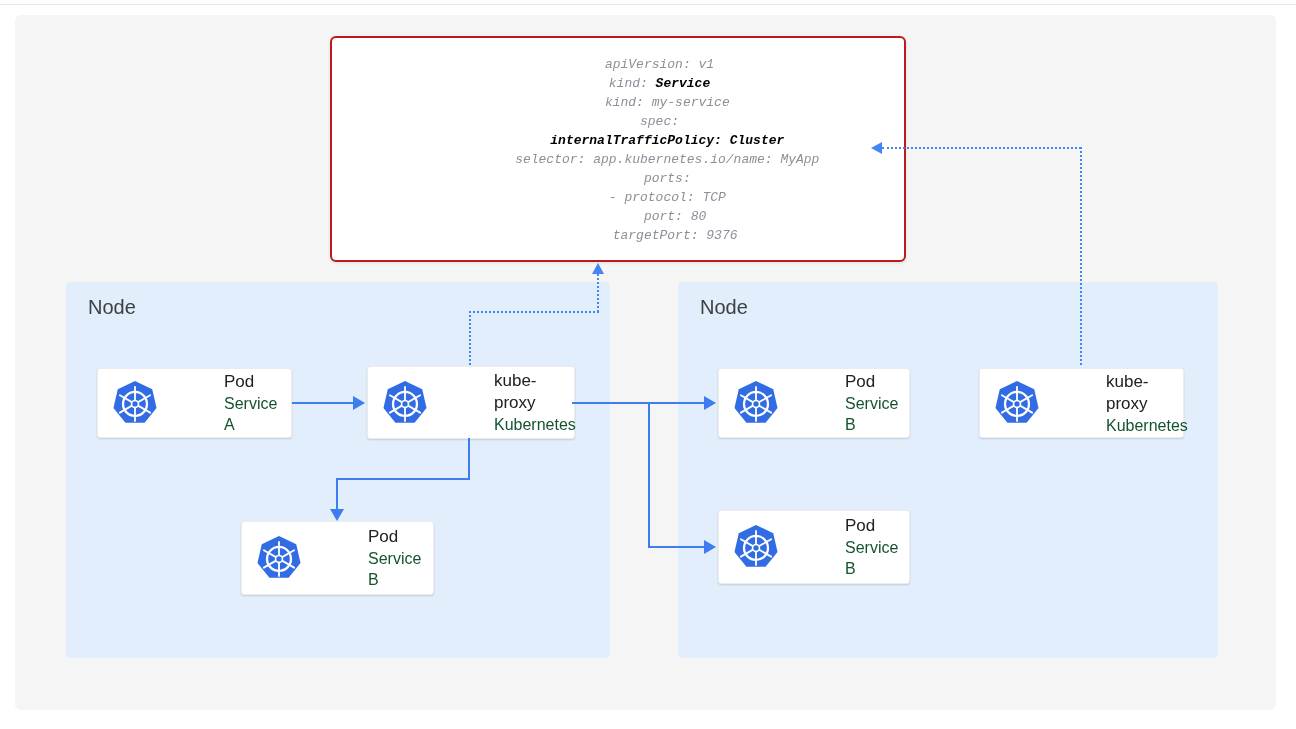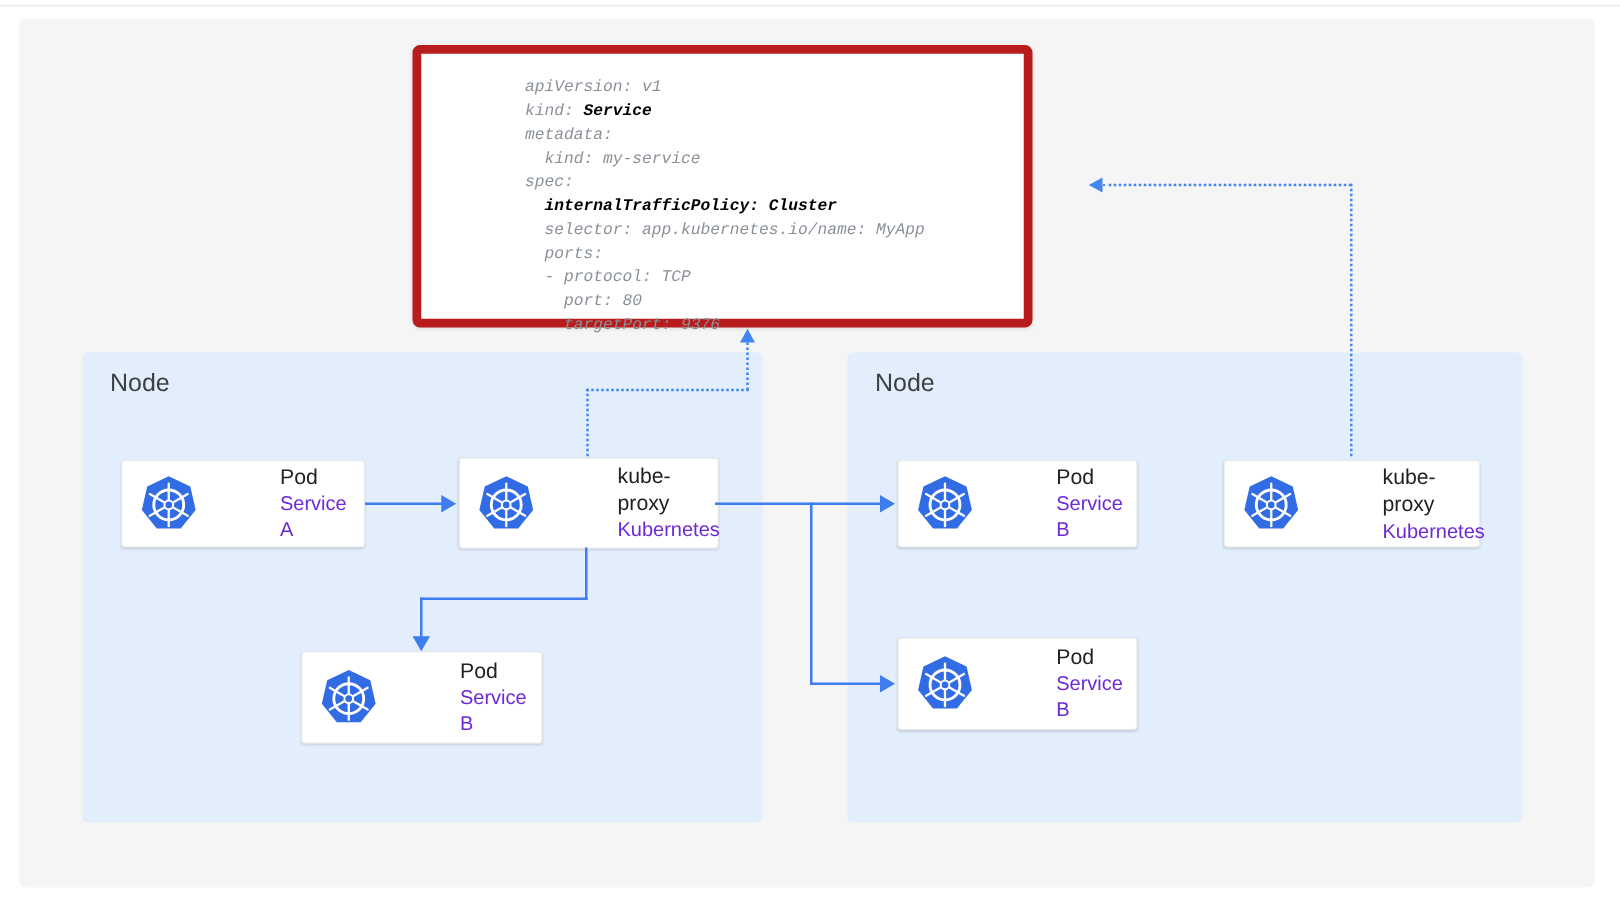--- a/index.html
+++ b/index.html
@@ -10,24 +10,25 @@
   }
   .top-hairline {
     position:absolute; left:0; top:4px; width:1296px; height:1px; background:#e7e7e7;
   }
   .canvas-panel {
     position:absolute; left:15px; top:15px; width:1261px; height:695px;
     background:#f5f5f6; border-radius:6px;
   }
   
   .yaml-box {
-    position:absolute; left:330px; top:36px; width:496px; height:226px;
-    background:#ffffff; border:7px solid #b91c1c; border-radius:6px;
+    position:absolute; left:330px; top:36px; width:576px; height:226px;
+    background:#ffffff; border:2px solid #b91c1c; border-radius:6px;
     box-shadow:0 1px 3px rgba(60,64,67,0.12);
     padding:17px 0 0 83px;
+    text-align:center;
   }
   .code-line {
     font-family:"Liberation Mono", monospace;
     font-style:italic; font-size:13px; line-height:19px;
     color:#8a9097; white-space:pre;
   }
   .code-line b { color:#000000; font-weight:bold; }
   
   .node-box {
     position:absolute; background:#e2eefb; border-radius:4px;
@@ -40,21 +41,21 @@
   }
   
   .card {
     position:absolute; background:#ffffff; border:1px solid #ececec; border-radius:3px;
     box-shadow:0 1px 2px rgba(0,0,0,0.14);
     display:flex; align-items:center; padding-left:14px;gap:42px;
   }
   .card .icon { width:46px; height:46px; flex:0 0 46px; }
   .card .txt { margin-left:24px; display:flex; flex-direction:column; }
   .card .title { font-size:17px; color:#212121; line-height:22px; }
-  .card .subtitle { font-size:16px; color:#6d28d9; line-height:21px; }
+  .card .subtitle { font-size:16px; color:#14532d; line-height:21px; }
   
   .card.pod-a      { left:31px;  top:86px;  width:195px; height:70px; }
   .card.kp-left    { left:301px; top:84px;  width:208px; height:73px; }
   .card.pod-b-left { left:175px; top:239px; width:193px; height:74px; }
   .card.pod-rt     { left:40px;  top:86px;  width:192px; height:70px; }
   .card.pod-rb     { left:40px;  top:228px; width:192px; height:74px; }
   .card.kp-right   { left:301px; top:86px;  width:205px; height:70px; }
   
   .hline, .vline { position:absolute; }
   .hline { height:2px; background:#3d7df0; }
@@ -88,21 +89,20 @@
   </defs>
 </svg>
 
 <div id="stage">
   <div class="top-hairline"></div>
   <div class="canvas-panel"></div>
 
   <div class="yaml-box">
     <div class="code-line"><span>apiVersion: v1</span><b></b></div>
     <div class="code-line"><span>kind: </span><b>Service</b></div>
-    <div class="code-line"><span>metadata:</span><b></b></div>
     <div class="code-line"><span>  kind: my-service</span><b></b></div>
     <div class="code-line"><span>spec:</span><b></b></div>
     <div class="code-line"><span>  </span><b>internalTrafficPolicy: Cluster</b></div>
     <div class="code-line"><span>  selector: app.kubernetes.io/name: MyApp</span><b></b></div>
     <div class="code-line"><span>  ports:</span><b></b></div>
     <div class="code-line"><span>  - protocol: TCP</span><b></b></div>
     <div class="code-line"><span>    port: 80</span><b></b></div>
     <div class="code-line"><span>    targetPort: 9376</span><b></b></div>
   </div>
 

